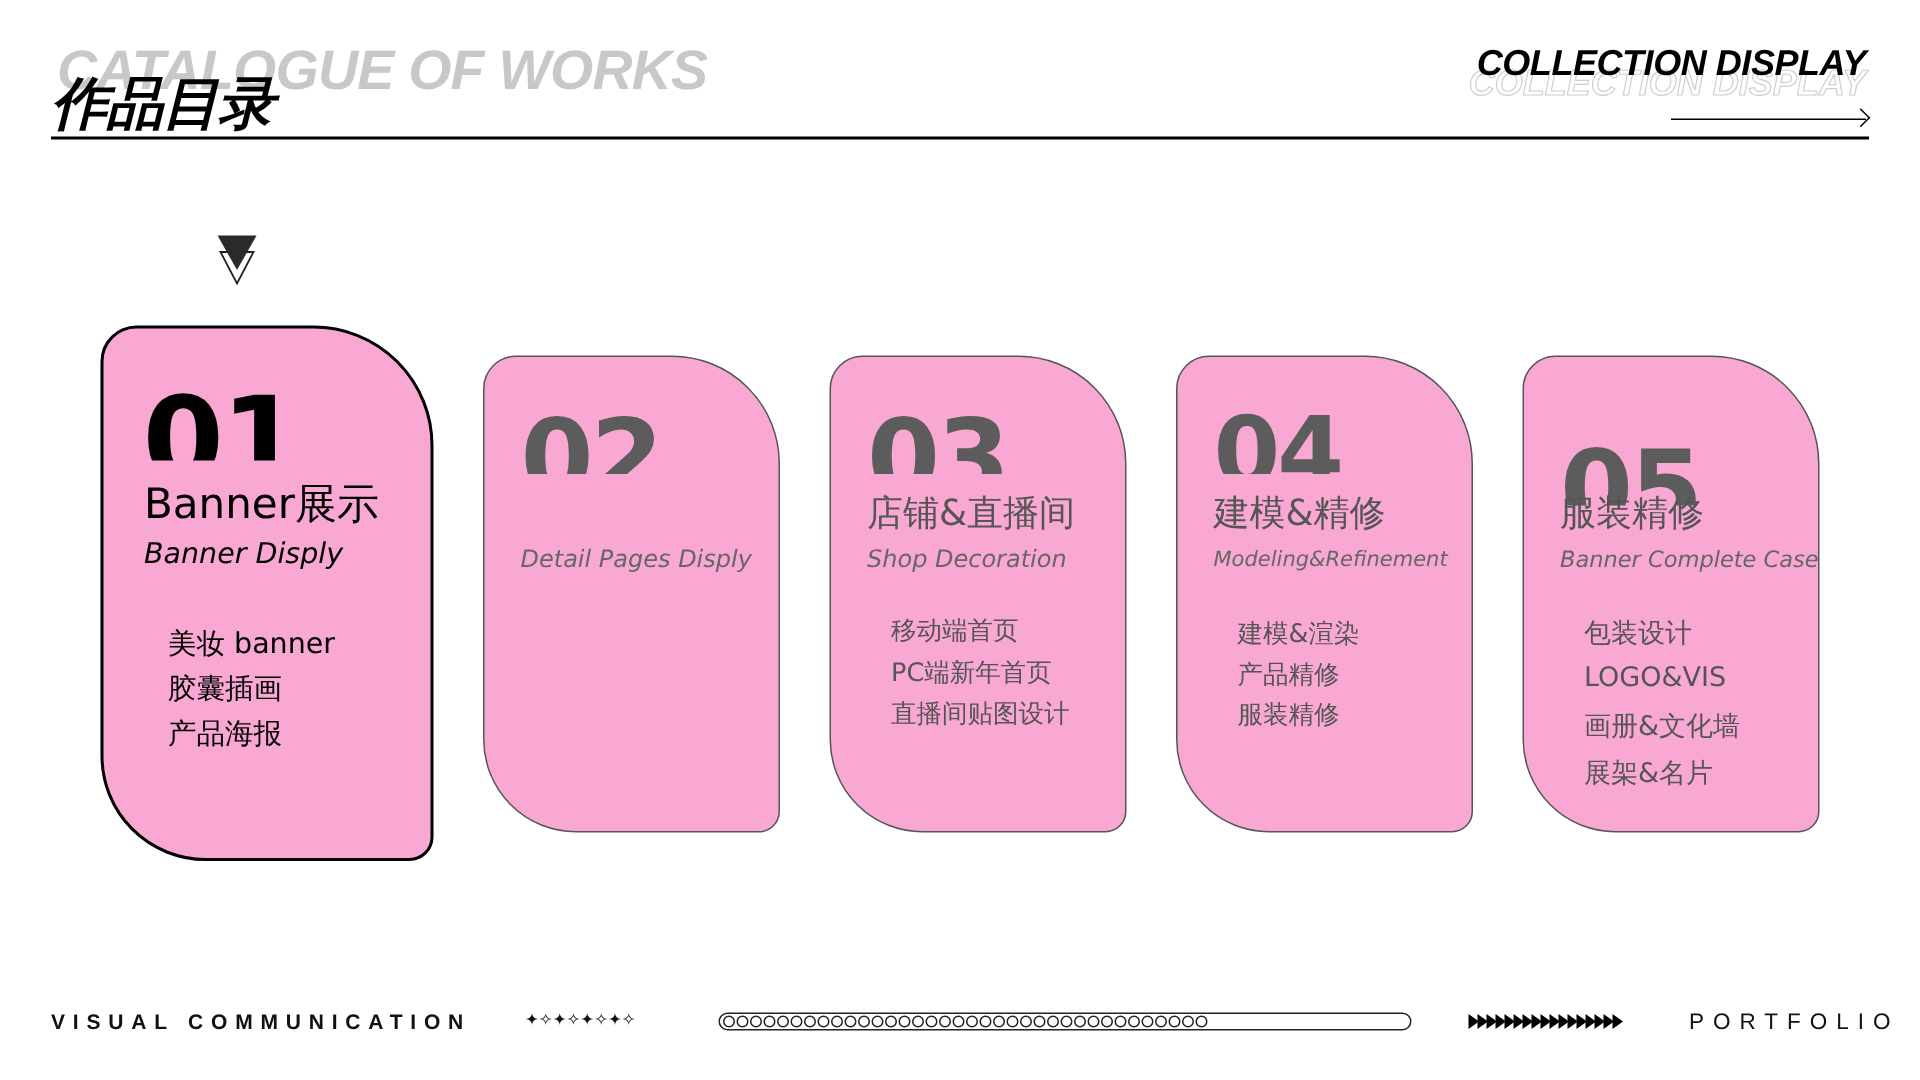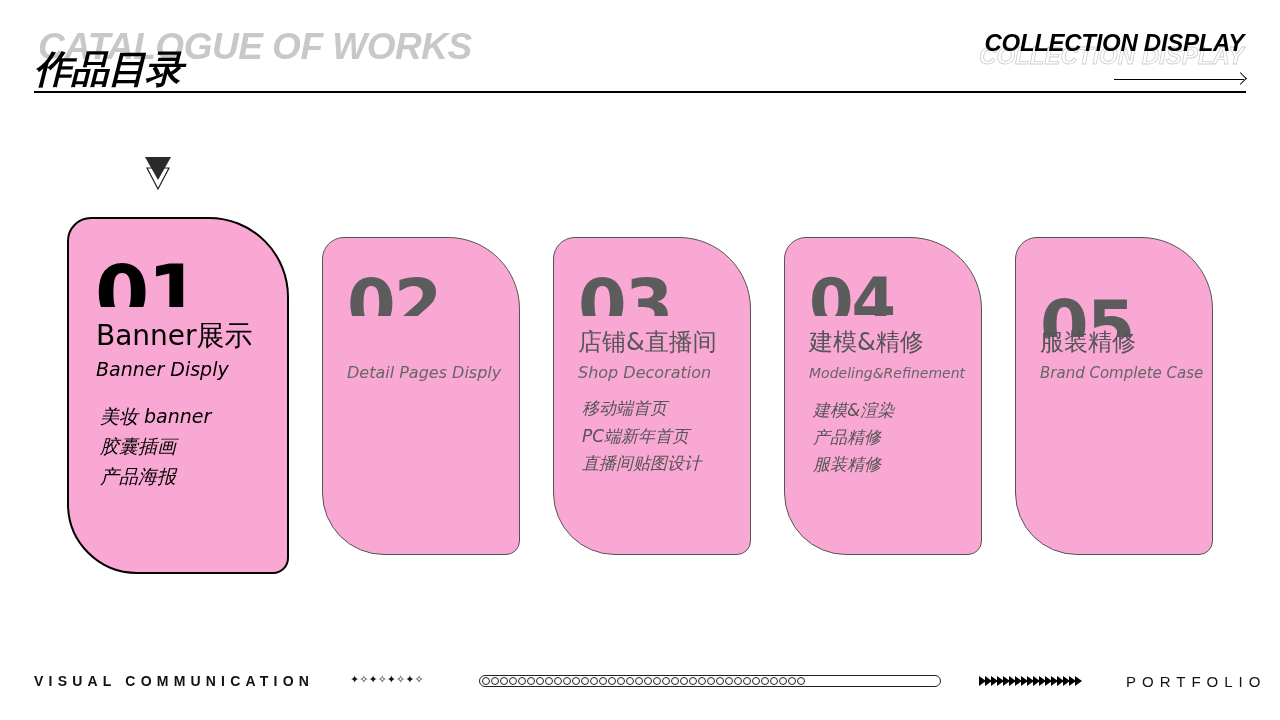--- a/index.html
+++ b/index.html
@@ -25,21 +25,21 @@
   .indicator { left:144px; top:156px; width:28px; height:34px; }
 
   
   .card { position:absolute; background:#f9a8d4; box-sizing:border-box;
           border:1.3px solid #555; border-radius:22px 72px 14px 62px; overflow:hidden; }
   .card.active { border:2px solid #000; border-radius:24px 80px 16px 70px; }
   .card .num { position:absolute; font-weight:bold; font-family:"DejaVu Sans", sans-serif; color:#5c5c5c;
                letter-spacing:-2px; line-height:1; white-space:nowrap; overflow:hidden; }
   .card .title { position:absolute; font-family:"DejaVu Sans", sans-serif; color:#555; white-space:nowrap; }
   .card .subtitle { position:absolute; font-family:"DejaVu Sans", sans-serif; color:#666; white-space:nowrap; font-weight:300;font-style:italic; }
-  .card .items { position:absolute; margin:4px; padding:0; list-style:none;font-style:italic; }
+  .card .items { position:absolute; margin:16px; padding:0; list-style:none; }
   .card .items li { font-family:"DejaVu Sans", sans-serif; color:#555; white-space:nowrap; }
 
   .card.active .num, .card.active .title, .card.active .subtitle, .card.active .items li { color:#000; }
 
   
   .footer-left { left:34px; top:673px; font-size:14px; font-weight:bold; letter-spacing:5.2px; white-space:nowrap; }
   .stars { left:350px; top:673px; font-size:11px; letter-spacing:0px; white-space:nowrap; }
   .pill { left:479px; top:675px; width:462px; height:12px; border:1.3px solid #222; border-radius:7px; box-sizing:border-box;
           display:flex; align-items:center; padding-left:2px; gap:1px; overflow:hidden; }
   .pill .o { width:8px; height:8px; border:1px solid #222; border-radius:50%; box-sizing:border-box; flex:0 0 auto; }
@@ -98,21 +98,27 @@
   <ul class="items" style="left:24px; top:157px;">
     <li style="font-size:17px; height:27px;">建模&amp;渲染</li>
     <li style="font-size:17px; height:27px;">产品精修</li>
     <li style="font-size:17px; height:27px;">服装精修</li>
   </ul>
 </div>
 
 <div class="card" style="left:1015px; top:237px; width:198px; height:318px;">
   <div class="num" style="left:24px; top:32px; font-size:70px; height:46px;margin-top:21px;">05</div>
   <div class="title" style="left:24px; top:88px; font-size:24px; font-weight:500;">服装精修</div>
-  <div class="subtitle" style="left:24px; top:126px; font-size:15px;">Brand Complete Case</div>
+  <div class="subtitle" style="left:24px; top:126px; font-size:15px;">Banner Complete Case</div>
+  <ul class="items" style="left:24px; top:156px;">
+    <li style="font-size:18px; height:31px;">包装设计</li>
+    <li style="font-size:18px; height:31px;">LOGO&amp;VIS</li>
+    <li style="font-size:18px; height:31px;">画册&amp;文化墙</li>
+    <li style="font-size:18px; height:31px;">展架&amp;名片</li>
+  </ul>
 </div>
 
 <div class="abs footer-left">VISUAL COMMUNICATION</div>
 <div class="abs stars">✦✧✦✧✦✧✦✧</div>
 <div class="abs pill" id="pill">
     <span class="o"></span>
     <span class="o"></span>
     <span class="o"></span>
     <span class="o"></span>
     <span class="o"></span>

